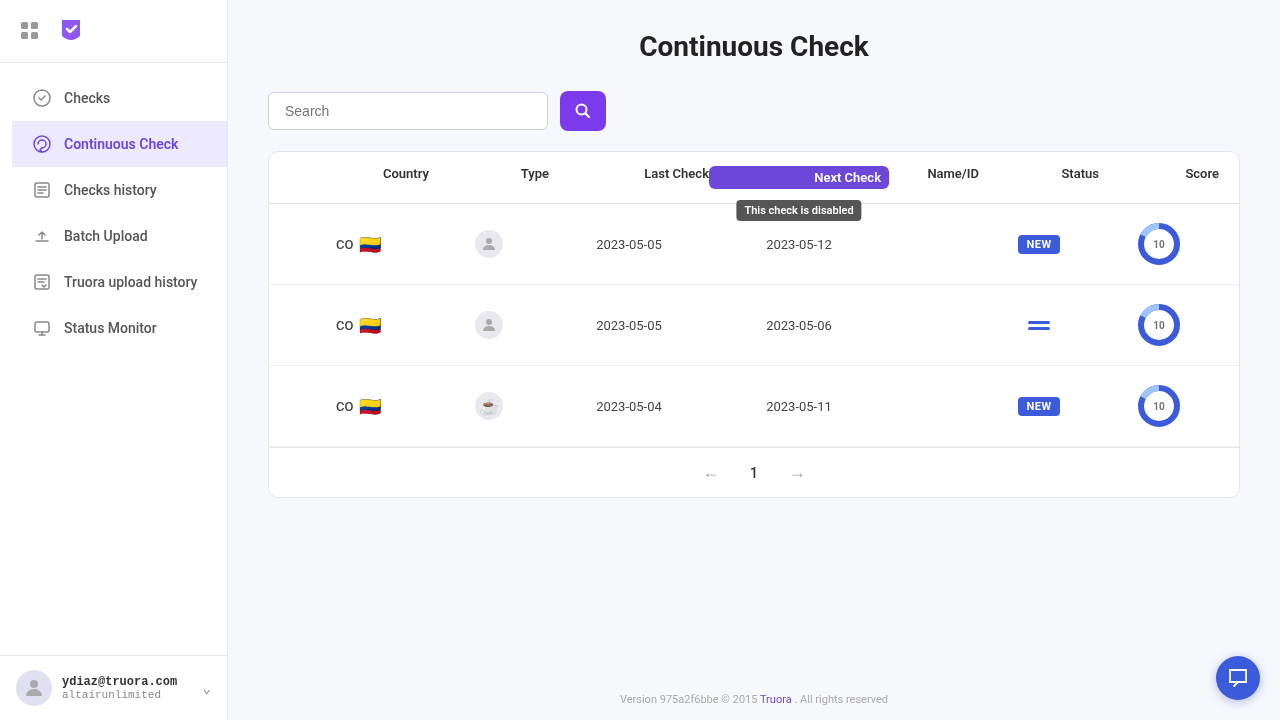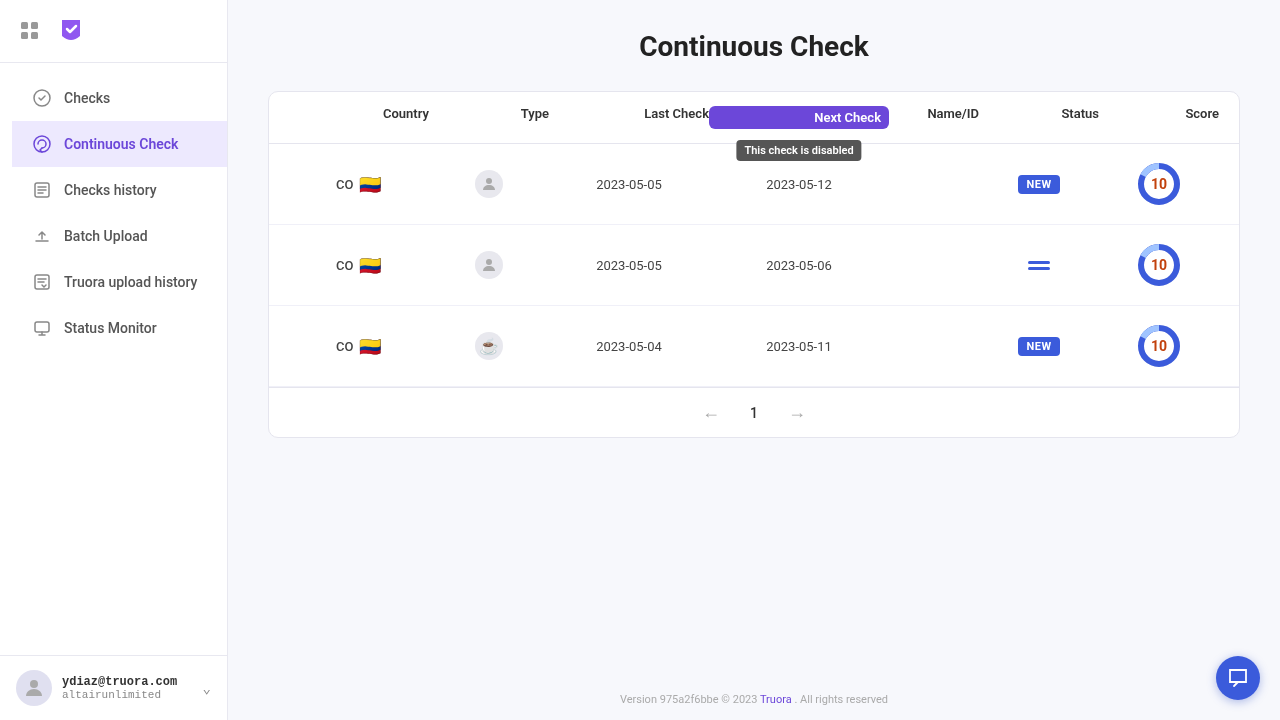--- a/index.html
+++ b/index.html
@@ -230,23 +230,23 @@
       position: relative;
       width: 48px; height: 48px;
     }
     .score-donut svg {
       transform: rotate(-90deg);
     }
     .score-label {
       position: absolute;
       top: 50%; left: 50%;
       transform: translate(-50%, -50%);
-      font-size: 14px;
+      font-size: 10px;
       font-weight: 700;
-      color: #c2410c;
+      color: #737373;
     }
 
     
     .pagination {
       display: flex;
       align-items: center;
       justify-content: center;
       gap: 30px;
       padding: 14px 20px;
       border-top: 1px solid #e5e5ee;
@@ -371,20 +371,29 @@
       <div class="footer-company">altairunlimited</div>
     </div>
     <span class="chevron-down">⌄</span>
   </div>
 </div>
 
 <div id="main">
   <div id="content">
     <h1 class="page-title">Continuous Check</h1>
 
+    <div class="search-row">
+      <input class="search-input" type="text" placeholder="Search" style="">
+      <button class="search-btn">
+        <svg width="18" height="18" viewBox="0 0 18 18" fill="none">
+          <circle cx="7.5" cy="7.5" r="5" stroke="#fff" stroke-width="2"></circle>
+          <path d="M11.5 11.5L15 15" stroke="#fff" stroke-width="2" stroke-linecap="round"></path>
+        </svg>
+      </button>
+    </div>
 
     <div class="table-wrap">
 
       <div class="table-header">
         <div class="th">Country</div>
         <div class="th">Type</div>
         <div class="th">Last Check</div>
         <div class="th highlighted" style="position:relative;">
           <span>Next Check</span>
           <div class="tooltip">This check is disabled</div>
@@ -489,21 +498,21 @@
 
       <div class="pagination">
         <button class="page-arrow">←</button>
         <span class="page-num">1</span>
         <button class="page-arrow">→</button>
       </div>
     </div>
   </div>
 
   <div id="page-footer">
-    <span>Version 975a2f6bbe © 2023</span>
+    <span>Version 975a2f6bbe © 2015</span>
     <a href="#">Truora</a>
     <span>. All rights reserved</span>
   </div>
 </div>
 
 <div class="chat-bubble">
   <svg width="22" height="22" viewBox="0 0 22 22" fill="none">
     <path d="M3 3h16v12H3z" rx="2" fill="none" stroke="#fff" stroke-width="1.8"></path>
     <path d="M7 19l4-4h7" stroke="#fff" stroke-width="1.8" stroke-linecap="round"></path>
   </svg>

